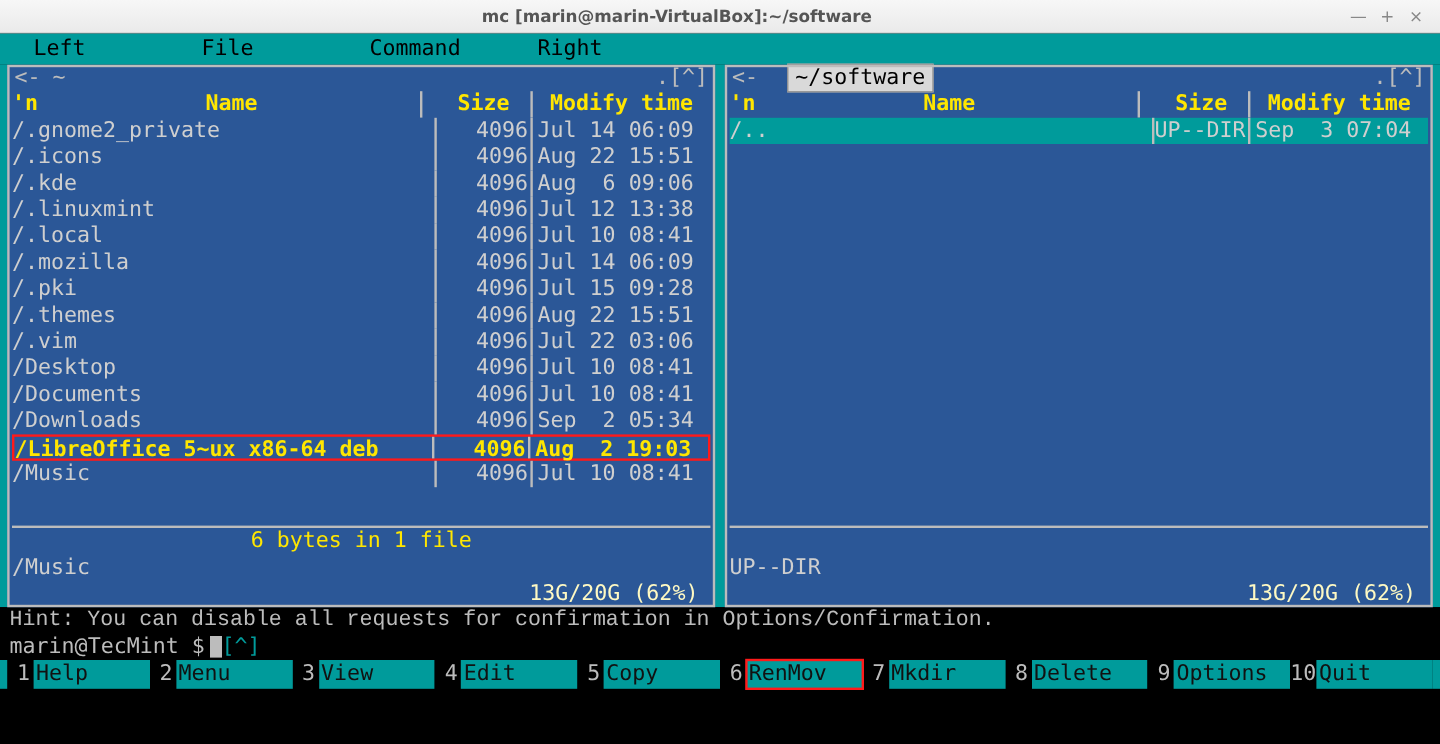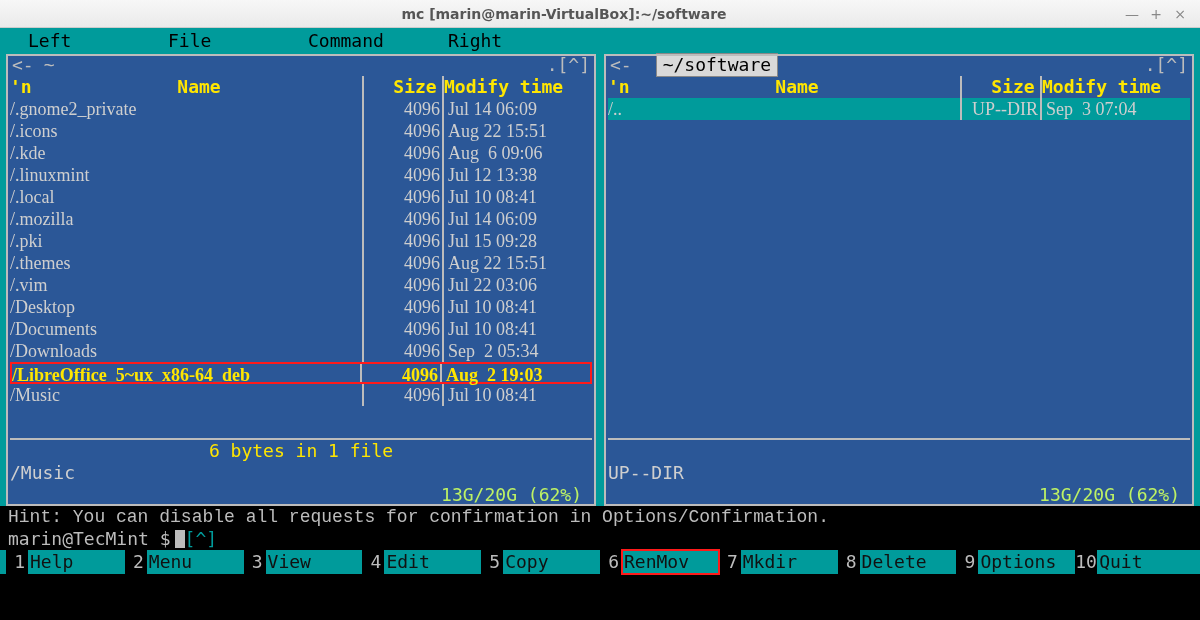--- a/index.html
+++ b/index.html
@@ -15,32 +15,32 @@
   .panels { display:flex; height:452px; background:#009b9b; padding:0 2px; }
   .panel { flex:1; margin:0 4px; background:#2b5797; display:flex; flex-direction:column; position:relative; }
   .panel-frame { position:absolute; inset:0; border:2px solid #bcbcbc; pointer-events:none; }
   .panel-top { height:22px; display:flex; align-items:center; color:#bcbcbc; padding:0 6px; font-size:18px;}
   .panel-top .caret { margin-left:auto; }
   .pathlabel { background:#d9d9d9; color:#000; padding:0 6px; margin-left:24px; border:1px solid #888;}
   .colhead { display:flex; color:#ffe600; font-weight:bold; padding:0 4px; }
   .colhead .c-n { width:26px; }
   .colhead .c-name { flex:1; text-align:center; }
   .colhead .c-size { width:80px; text-align:center; border-left:2px solid #bcbcbc;padding-left:24px;}
-  .colhead .c-mod  { width:150px; text-align:left; border-left:2px solid #bcbcbc;}
+  .colhead .c-mod  { width:150px; text-align:center; border-left:2px solid #bcbcbc;margin-left:12px;}
   .rows { flex:1; overflow:hidden; padding:0 4px;}
-  .row { display:flex; color:#cfcfcf; height:22px; white-space:pre;font-family:Liberation Serif, serif;}
+  .row { display:flex; color:#cfcfcf; height:22px; white-space:pre;}
   .row .r-name { flex:1; overflow:hidden;}
   .row .r-size { width:80px; text-align:right; border-left:2px solid #bcbcbc; padding-right:2px;}
   .row .r-mod  { width:150px; border-left:2px solid #bcbcbc; padding-left:4px;}
   .row.sel, .row.sel .r-name, .row.sel .r-size, .row.sel .r-mod { color:#ffe600; font-weight:bold;}
   .row.hl { background:#009b9b; }
   .redbox { border:2px solid #ff1a1a; }
   .total { color:#ffe600; text-align:center; border-top:2px solid #bcbcbc; margin:0 4px;}
   .mini  { color:#cfcfcf; padding:0 4px; height:22px;}
-  .footer { color:#bef264; text-align:right; padding:0 14px; height:22px;}
+  .footer { color:#fef9c3; text-align:right; padding:0 14px; height:22px;}
   .shell { background:#000; color:#bcbcbc; padding:0 8px; }
   .shell .hint{height:22px;font-family:Liberation Mono, monospace;}
   .shell .prompt{height:22px;display:flex;align-items:center;}
   .shell .cursor{display:inline-block;width:10px;height:18px;background:#bcbcbc;margin-left:4px;}
   .shell .caret-right{float:right;color:#009b9b;}
   .fkeys { background:#000; display:flex; height:24px;}
   .fkey { flex:1; display:flex; align-items:center;}
   .fkey .num{color:#bcbcbc; width:22px; text-align:right; padding-right:3px;}
   .fkey .lbl{flex:1; background:#009b9b; color:#111; padding-left:2px; height:100%; display:flex; align-items:center;}
   .fkey.red .lbl{outline:2px solid #ff1a1a; outline-offset:-1px;}

